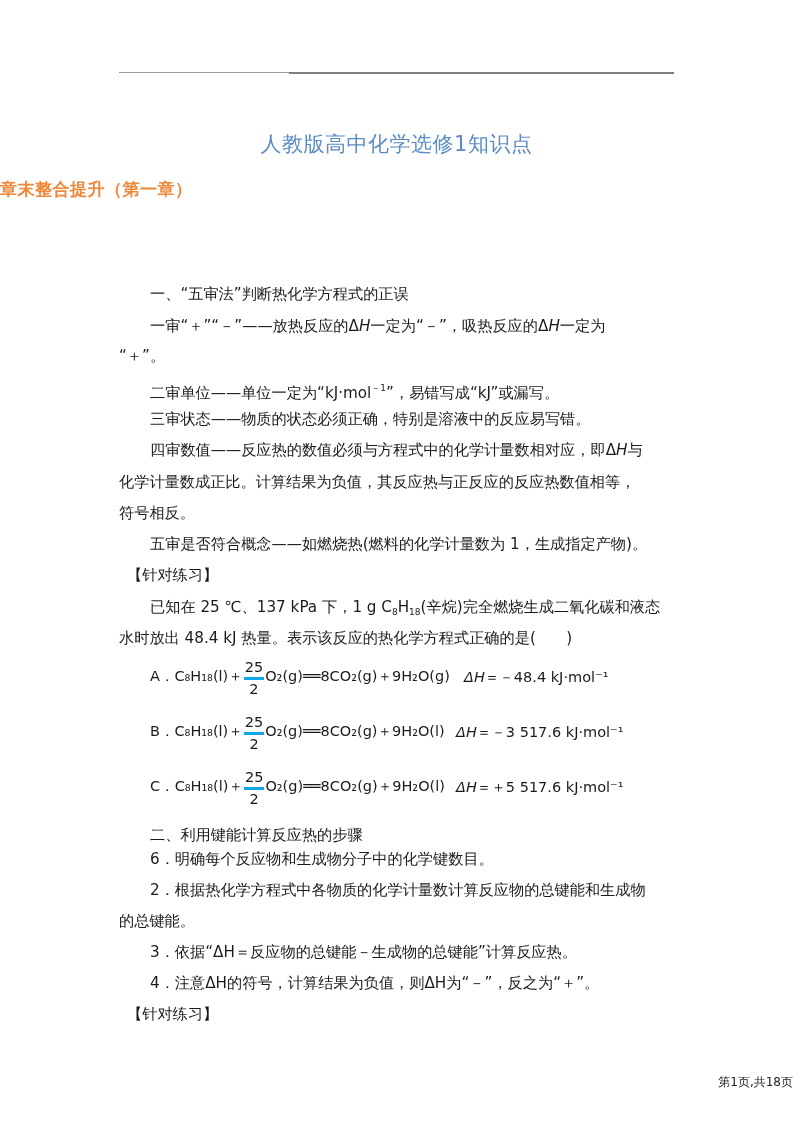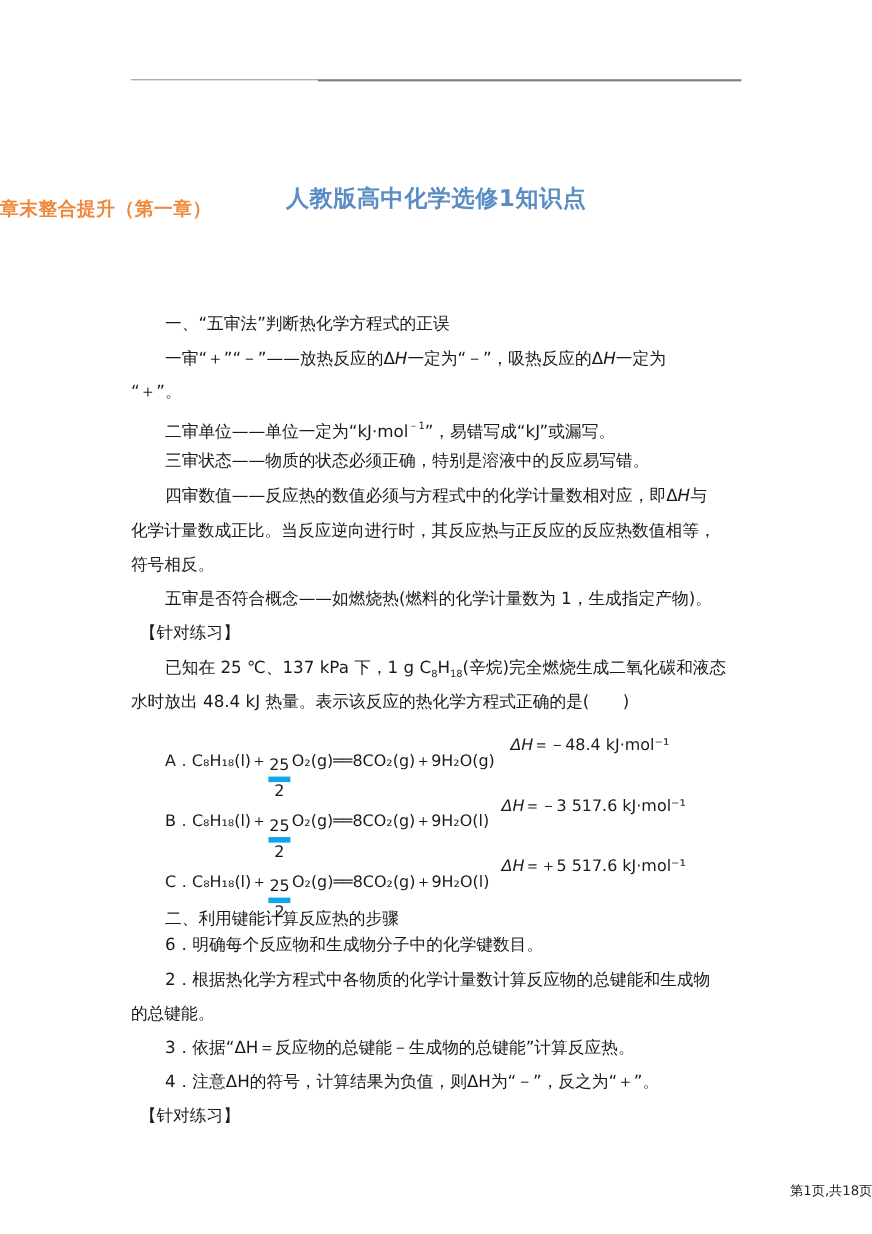--- a/index.html
+++ b/index.html
@@ -2,30 +2,30 @@
 <html><head>
 <meta charset="utf-8">
 <style>
   html, body { margin: 0; padding: 0; background: #ffffff; }
   body { width: 793px; height: 1122px; position: relative; overflow: hidden;
          font-family: "DejaVu Sans", "Liberation Sans", sans-serif; color: #1a1a1a; }
   .hdr-line { position: absolute; top: 72px; height: 1px; background: #8a8a8a; }
   .hdr-line.left { left: 119px; width: 170px; background: #9a9a9a; }
   .hdr-line.right { left: 289px; width: 385px; top: 72px; height: 2px; background: #7f7f7f; }
   .title { position: absolute; top: 130px; left: 0; width: 793px; text-align: center;
-           font-size: 21px; font-weight: bold; color: #5b8dc4; letter-spacing: 0.5px; margin-top: 36px; }
+           font-size: 21px; font-weight: normal; color: #5b8dc4; letter-spacing: 0.5px; }
   .subtitle { position: absolute; top: 178px; left: 0; width: 793px; text-align: left;
               font-size: 17px; font-weight: bold; color: #f0883a; letter-spacing: 0.5px; }
   .line { position: absolute; left: 119px; width: 560px; font-size: 15.2px; line-height: 20px; white-space: nowrap; }
   .ind { padding-left: 31px; }
   .sub { font-size: 9px; vertical-align: -3px; }
   .sup { font-size: 9px; vertical-align: 7px; }
   .ital { font-style: italic; }
   .frac { display: inline-block; vertical-align: middle; text-align: center; line-height: 19px; margin: 0 1px; position: relative; top: 2px; }
-  .frac .num { display: block; border-bottom: 5px solid #0ea5e9; padding: 0 1px; margin-top: 29px; }
+  .frac .num { display: block; border-bottom: 3px solid #0ea5e9; padding: 0 1px; }
   .frac .den { display: block; }
   .eq { position: absolute; left: 150px; width: 540px; font-size: 14.5px; white-space: nowrap; height: 44px; }
   .eq .dh { position: absolute; top: 12px; }
   .eq .lhs { position: absolute; left: 0; top: 0; }
   .footer { position: absolute; top: 1074px; left: 0; width: 793px; text-align: right; font-size: 12px; color: #222; }
 </style>
 </head>
 <body>
 
 <div class="hdr-line left"></div>
@@ -37,21 +37,21 @@
 <div class="line ind" style="top:284px">一、“五审法”判断热化学方程式的正误</div>
 
 <div class="line ind" style="top:316px"><span>一审“＋”“－”——放热反应的Δ</span><span class="ital">H</span><span>一定为“－”，吸热反应的Δ</span><span class="ital">H</span><span>一定为</span></div>
 <div class="line" style="top:346px">“＋”。</div>
 
 <div class="line ind" style="top:378px"><span>二审单位——单位一定为“kJ·mol</span><span class="sup">－1</span><span>”，易错写成“kJ”或漏写。</span></div>
 
 <div class="line ind" style="top:409px">三审状态——物质的状态必须正确，特别是溶液中的反应易写错。</div>
 
 <div class="line ind" style="top:440px"><span>四审数值——反应热的数值必须与方程式中的化学计量数相对应，即Δ</span><span class="ital">H</span><span>与</span></div>
-<div class="line" style="top:472px">化学计量数成正比。当反应逆向进行时，其反应热与正反应的反应热数值相等，</div>
+<div class="line" style="top:472px">化学计量数成正比。计算结果为负值，其反应热与正反应的反应热数值相等，</div>
 <div class="line" style="top:503px">符号相反。</div>
 
 <div class="line ind" style="top:534px">五审是否符合概念——如燃烧热(燃料的化学计量数为 1，生成指定产物)。</div>
 
 <div class="line" style="top:565px; left:127px">【针对练习】</div>
 
 <div class="line ind" style="top:597px"><span>已知在 25 ℃、137 kPa 下，1 g C</span><span class="sub">8</span><span>H</span><span class="sub">18</span><span>(辛烷)完全燃烧生成二氧化碳和液态</span></div>
 <div class="line" style="top:628px">水时放出 48.4 kJ 热量。表示该反应的热化学方程式正确的是(　　)</div>
 
 <div class="eq" style="top:656px">

